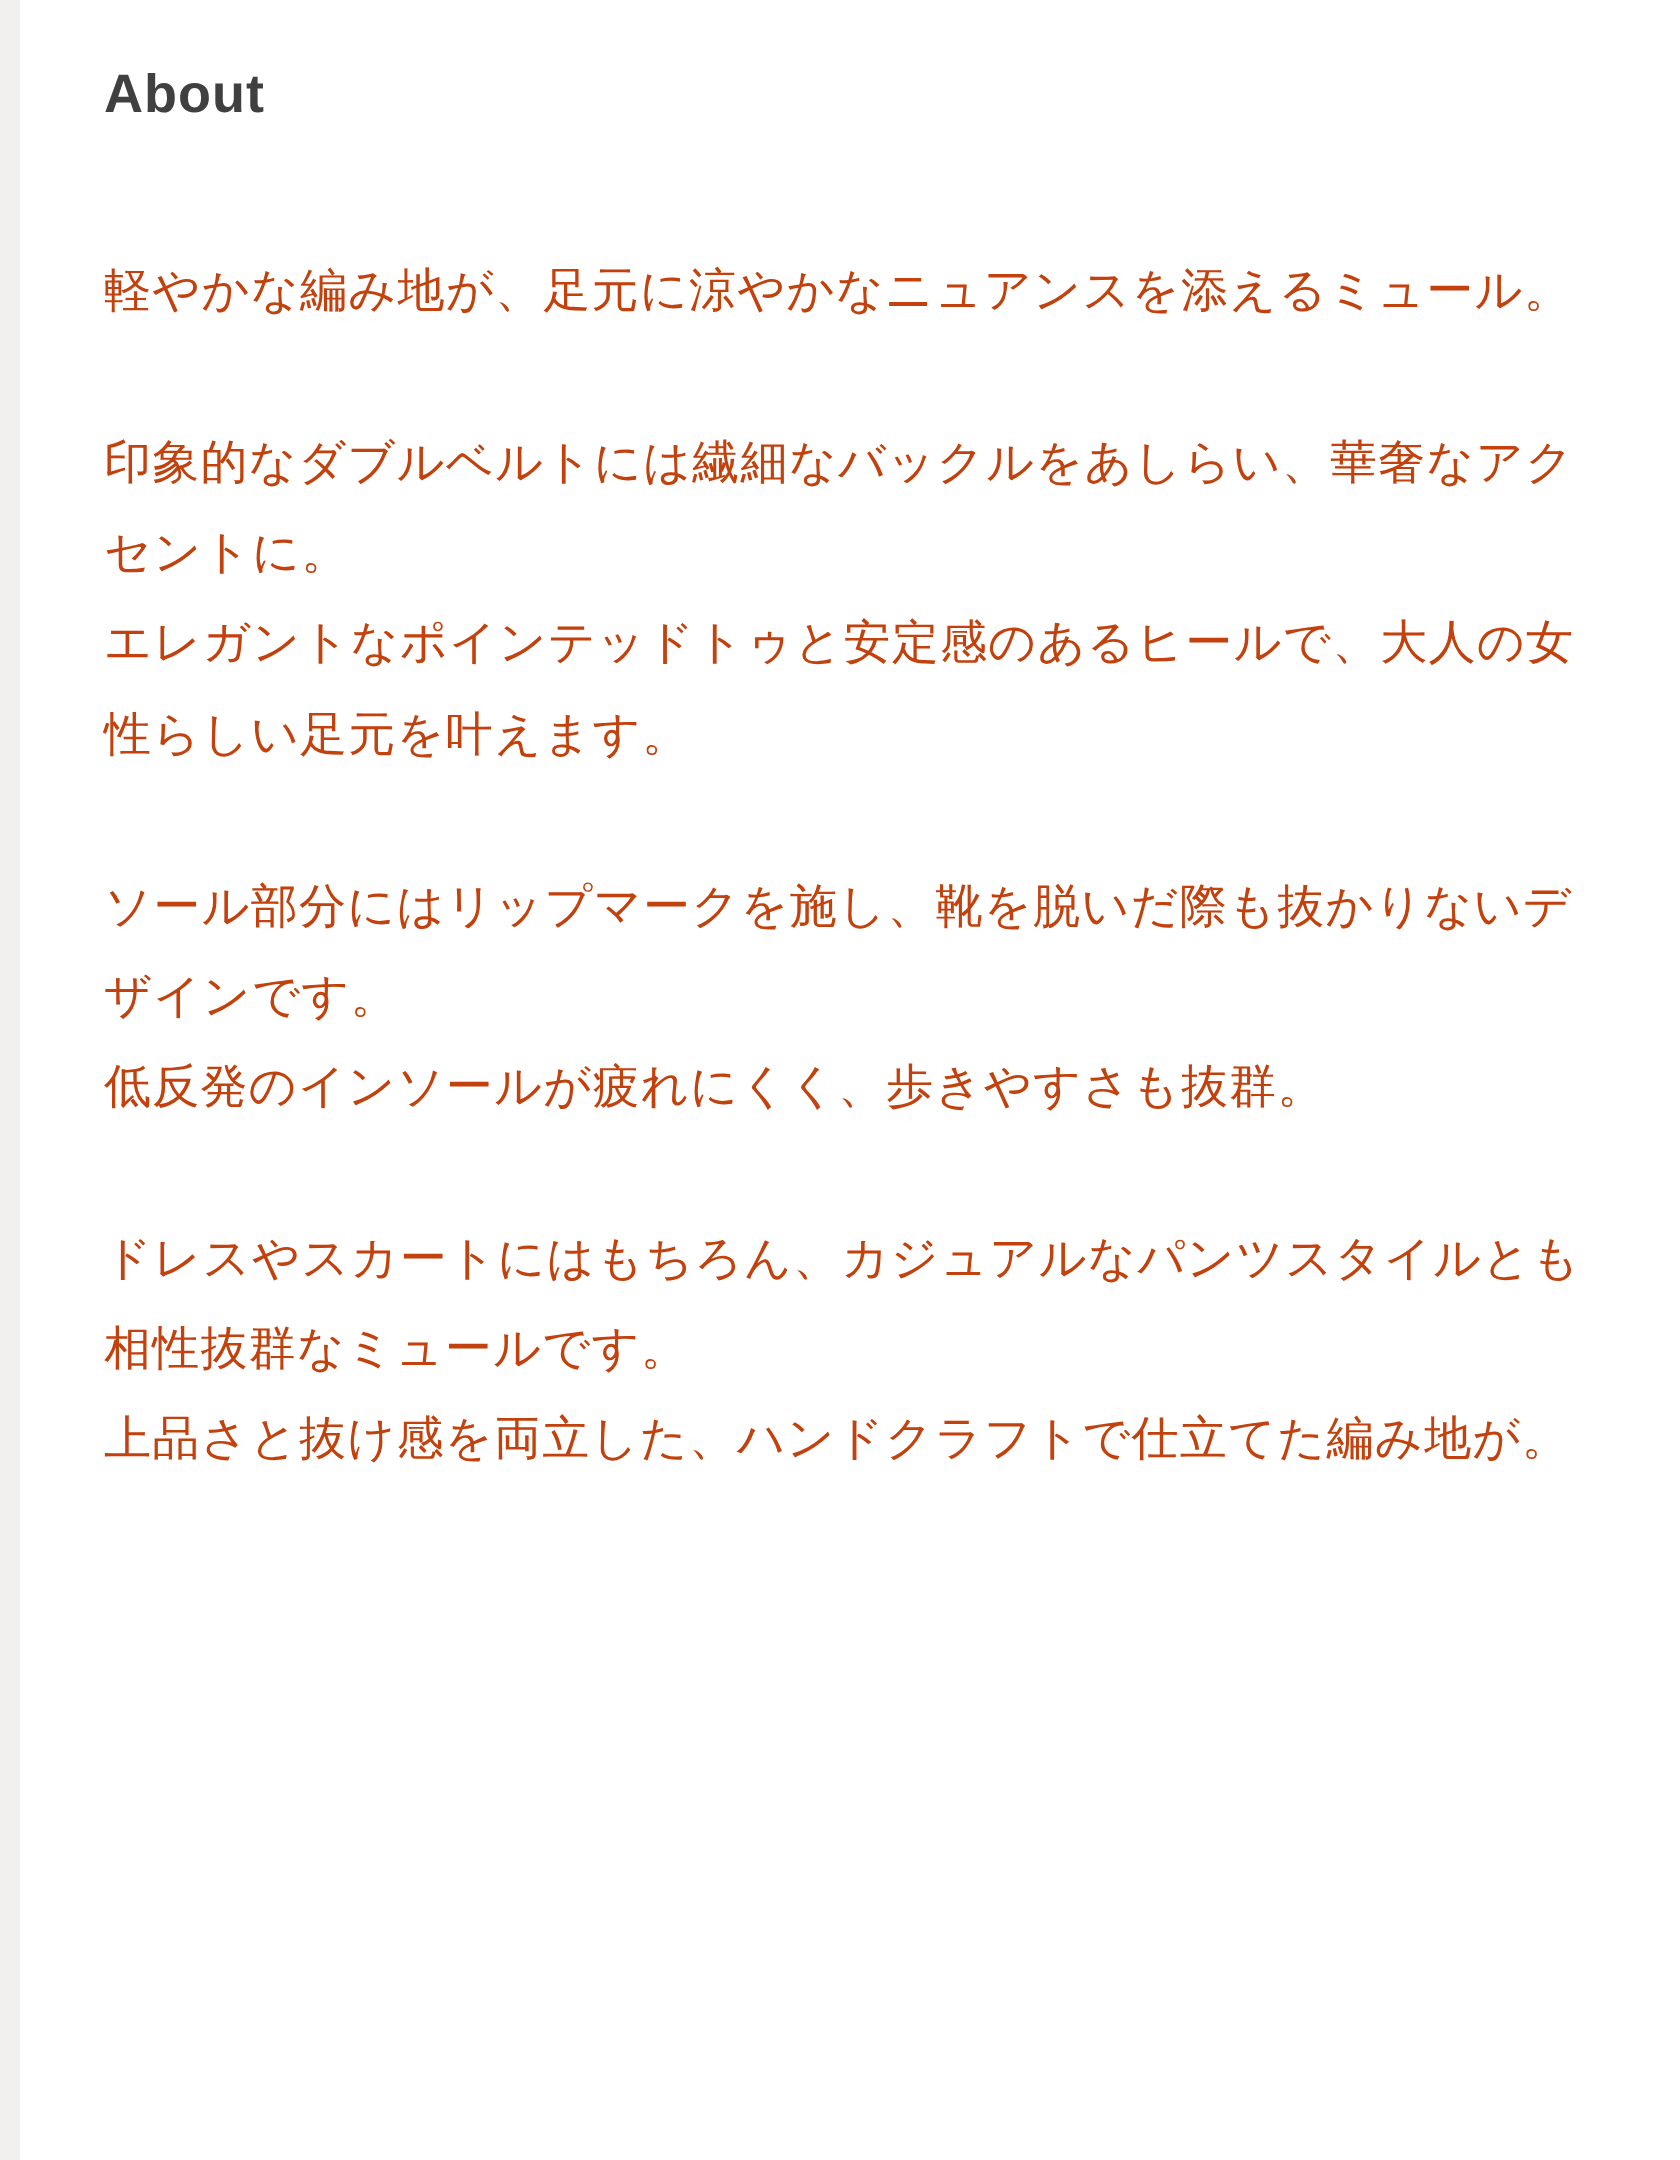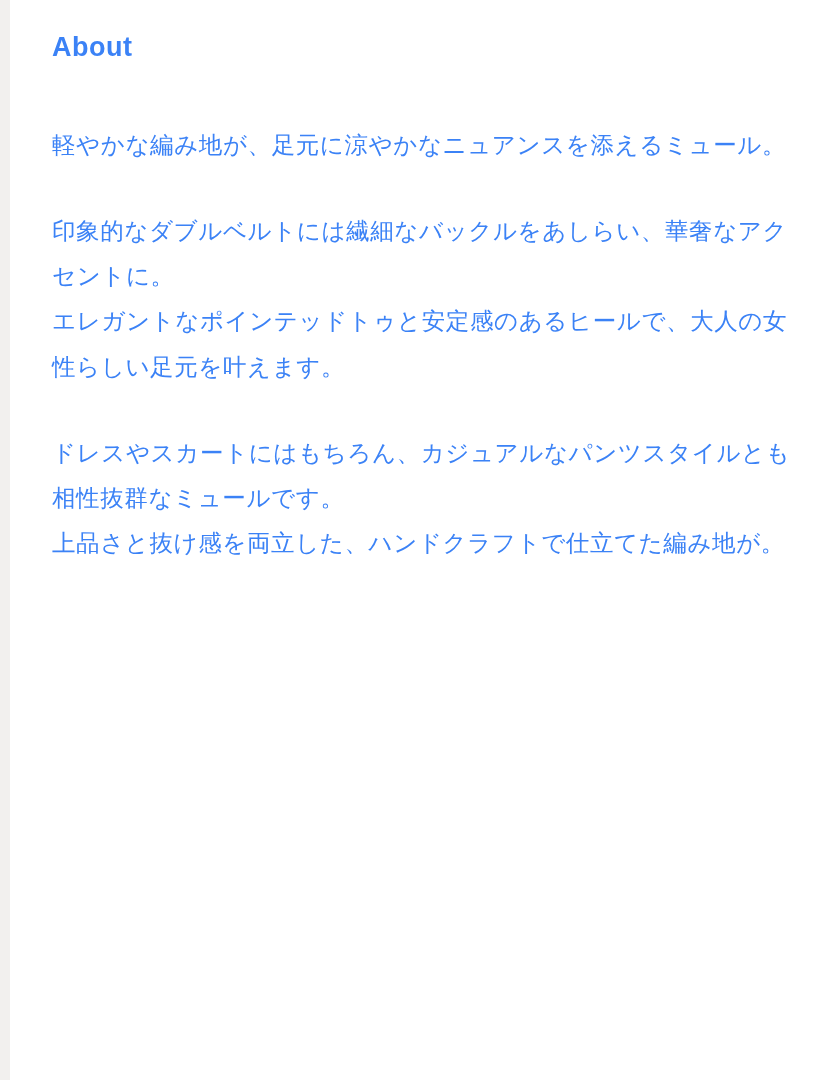--- a/index.html
+++ b/index.html
@@ -32,29 +32,29 @@
     position: absolute;
     left: 52px;
     top: 0;
     width: 740px;
   }
   .section-title {
     margin: 0;
     padding-top: 30px;
     font-size: 27px;
     font-weight: bold;
-    color: #3b82f6;
+    color: #404040;
     letter-spacing: 0.5px;
     line-height: 1.3;
   }
   .body-copy {
     margin-top: 58px;
     font-size: 23.5px;
     line-height: 1.92;
-    color: #3b82f6;
+    color: #c2410c;
     letter-spacing: 0.6px;
     font-weight: 400;
   }
   .para {
     margin: 0 0 41px 0;
     white-space: pre-wrap;
   }
   .para:last-child {
     margin-bottom: 0;
   }
@@ -67,19 +67,21 @@
   <div class="left-edge"></div>
 
   <div class="content">
 
     <h2 class="section-title">About</h2>
 
     <div class="body-copy">
       <p class="para">軽やかな編み地が、足元に涼やかなニュアンスを添えるミュール。</p>
       <p class="para">印象的なダブルベルトには繊細なバックルをあしらい、華奢なアクセントに。
 エレガントなポインテッドトゥと安定感のあるヒールで、大人の女性らしい足元を叶えます。</p>
+      <p class="para">ソール部分にはリップマークを施し、靴を脱いだ際も抜かりないデザインです。
+低反発のインソールが疲れにくく、歩きやすさも抜群。</p>
       <p class="para">ドレスやスカートにはもちろん、カジュアルなパンツスタイルとも相性抜群なミュールです。
 上品さと抜け感を両立した、ハンドクラフトで仕立てた編み地が。</p>
     </div>
 
   </div>
 
 </div>
 
 </body></html>

